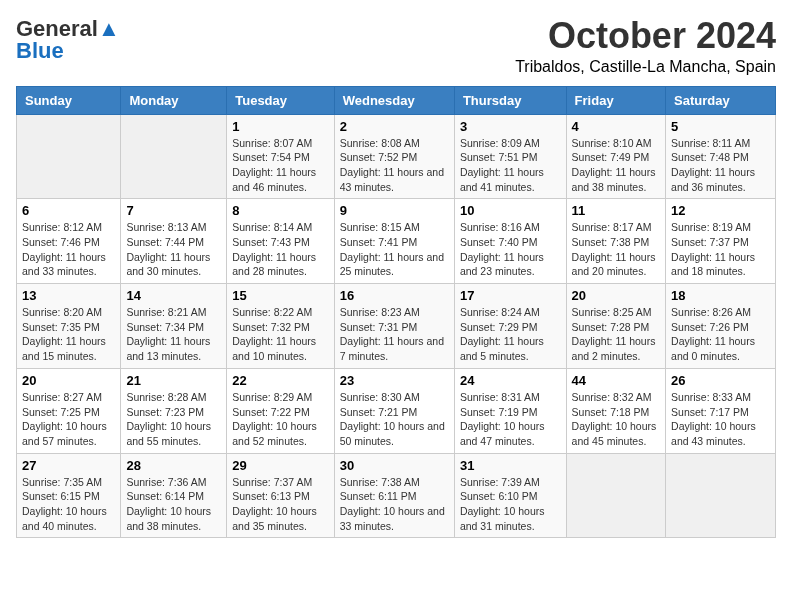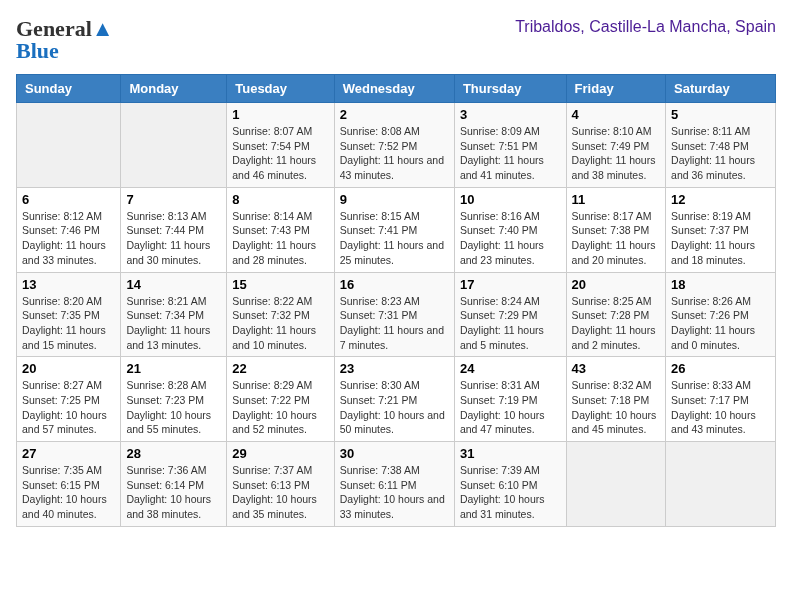--- a/index.html
+++ b/index.html
@@ -13,34 +13,33 @@
     .header-area {
       display: flex;
       justify-content: space-between;
       align-items: flex-start;
       margin-bottom: 10px;
     }
     .logo {
       display: flex;
       flex-direction: column;
       align-items: flex-start;
-      font-family: Liberation Serif, serif;
     }
     .title-area {
       text-align: right;
     }
     .month-title {
       font-size: 36px;
       font-weight: bold;
       color: #333;
       line-height: 1.1;
     }
     .location-title {
       font-size: 16px;
-      color: #4c1d95;
+      color: #000000;
       margin-top: 2px;
     }
     table {
       width: 100%;
       border-collapse: collapse;
       font-size: 11px;
     }
     thead tr {
       background-color: #3a7fc1;
       color: white;
@@ -86,20 +85,21 @@
 <div class="header-area">
   <div class="logo">
     <div style="display:flex;align-items:center;gap:2px;">
       <div style="font-size:22px;font-weight:bold;color:#333;">
         <span style="color:#333;">General</span><span style="color:#1a6fbf;">▲</span>
       </div>
     </div>
     <div style="font-size:22px;font-weight:bold;color:#1a6fbf;margin-top:-4px;text-align:right;">Blue</div>
   </div>
   <div class="title-area">
+    <div class="month-title">October 2024</div>
     <div class="location-title">Tribaldos, Castille-La Mancha, Spain</div>
   </div>
 </div>
 
 <table>
   <thead>
     <tr id="header-row">
     <th>Sunday</th>
         <th>Monday</th>
         <th>Tuesday</th>
@@ -209,21 +209,21 @@
         </td>
         <td>
           <span class="day-number">23</span>
           <div class="day-info">Sunrise: 8:30 AM<br>Sunset: 7:21 PM<br>Daylight: 10 hours and 50 minutes.</div>
         </td>
         <td>
           <span class="day-number">24</span>
           <div class="day-info">Sunrise: 8:31 AM<br>Sunset: 7:19 PM<br>Daylight: 10 hours and 47 minutes.</div>
         </td>
         <td>
-          <span class="day-number">43</span>
+          <span class="day-number">44</span>
           <div class="day-info">Sunrise: 8:32 AM<br>Sunset: 7:18 PM<br>Daylight: 10 hours and 45 minutes.</div>
         </td>
         <td>
           <span class="day-number">26</span>
           <div class="day-info">Sunrise: 8:33 AM<br>Sunset: 7:17 PM<br>Daylight: 10 hours and 43 minutes.</div>
         </td>
       </tr>
       <tr>
         <td>
           <span class="day-number">27</span>

